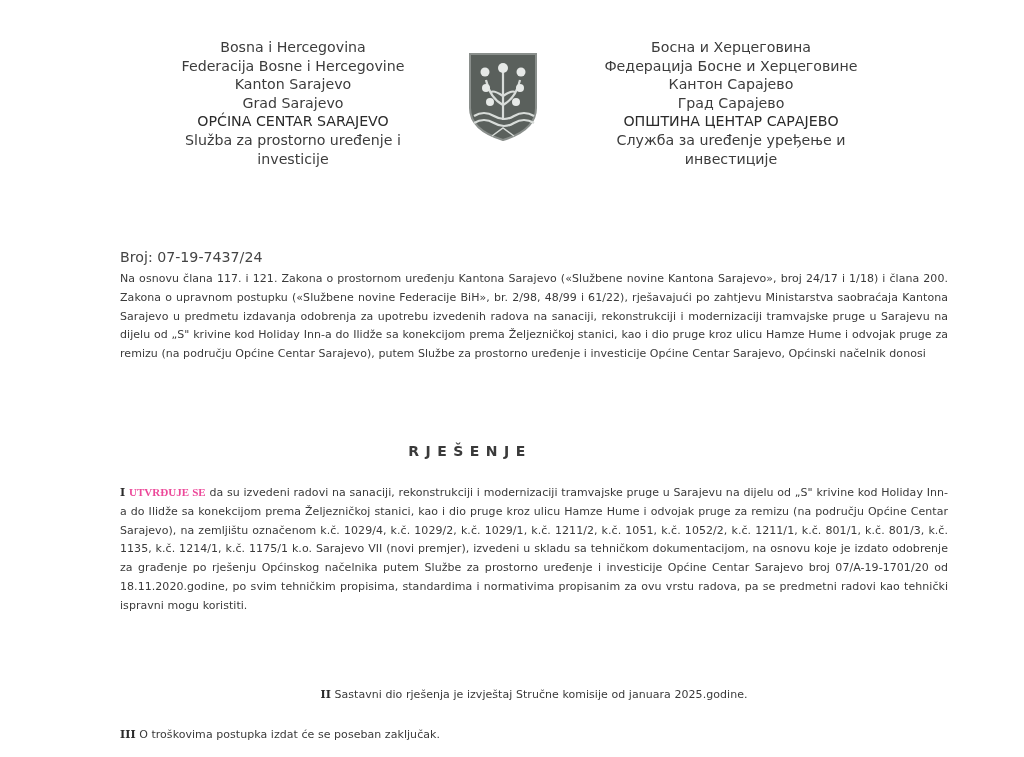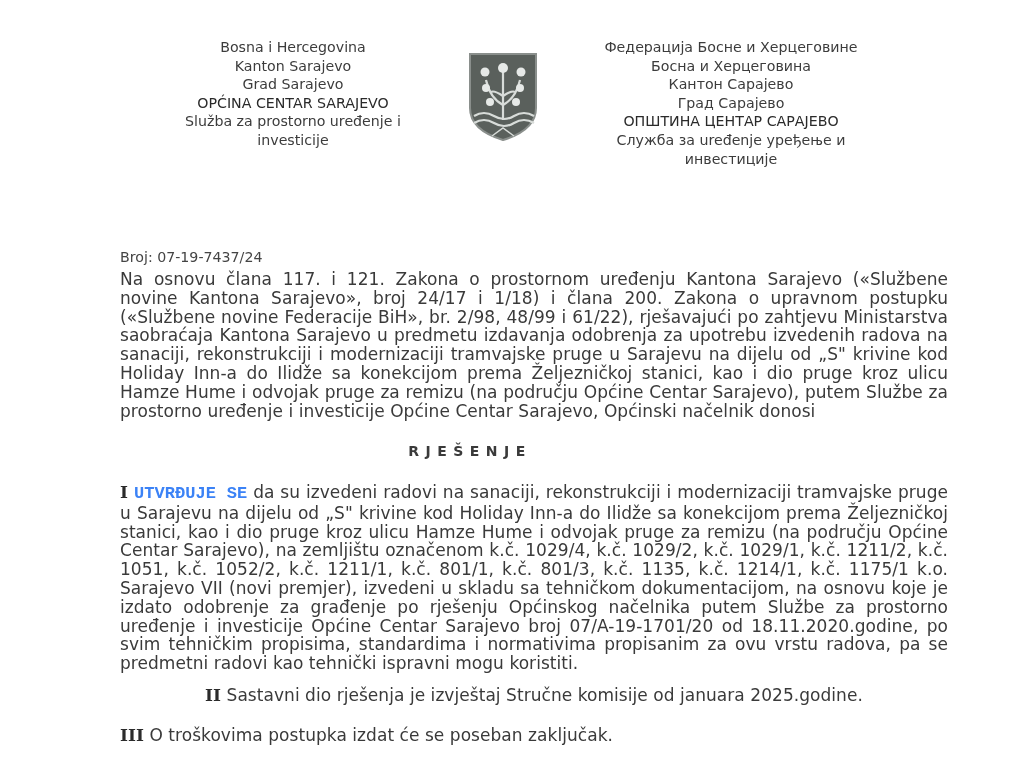--- a/index.html
+++ b/index.html
@@ -5,37 +5,38 @@
   html, body { margin: 0; padding: 0; background: #ffffff; }
   body { width: 1024px; height: 757px; overflow: hidden; position: relative;
          font-family: "DejaVu Sans", sans-serif; color: #3a3a3a; }
   .header { position: absolute; top: 38px; left: 0; width: 908px; height: 150px; }
   .hdr-col { position: absolute; top: 0; text-align: center; font-size: 14.2px; line-height: 18.6px; color: #3c3c3c; }
   .hdr-left { left: 128px; width: 330px; }
   .hdr-right { left: 566px; width: 330px; }
   .hdr-col .bold { font-weight: normal; color: #2a2a2a; }
   .crest { position: absolute; left: 466px; top: 12px; width: 74px; height: 92px; }
   .ref { position: absolute; left: 120px; top: 204px; font-size: 14.2px; line-height: 18.8px; color: #444; margin-top: 44px; }
-  .para { position: absolute; left: 120px; width: 828px; font-size: 17px; line-height: 18.8px;
+  .para { position: absolute; left: 120px; width: 828px; font-size: 11px; line-height: 18.8px;
           text-align: justify; color: #3a3a3a; letter-spacing: 0.05px; }
   .p1 { top: 270px; }
   .title { position: absolute; top: 443px; left: 0; width: 940px; text-align: center;
            font-weight: bold; font-size: 14px; letter-spacing: 6.5px; color: #3a3a3a; }
   .p2 { top: 483px; }
   .p3 { top: 686px; text-align: center; }
   .p4 { top: 726px; text-align: left; }
   .roman { font-family: "DejaVu Serif", serif; font-weight: bold; color: #2b2b2b; }
-  .lead { font-family: Liberation Mono, monospace; font-weight: bold; color: #3b82f6; }
+  .lead { font-family: Liberation Serif, serif; font-weight: bold; color: #ec4899; }
 </style>
 </head>
 <body>
 
 <div class="header">
   <div class="hdr-col hdr-left">
     <div>Bosna i Hercegovina</div>
+    <div>Federacija Bosne i Hercegovine</div>
     <div>Kanton Sarajevo</div>
     <div>Grad Sarajevo</div>
     <div class="bold">OPĆINA CENTAR SARAJEVO</div>
     <div>Služba za prostorno uređenje i</div>
     <div>investicije</div>
   </div>
 
   <div class="crest">
     <svg width="74" height="92" viewBox="0 0 74 92">
       <path d="M4 4 H70 V58 Q70 80 37 90 Q4 80 4 58 Z" fill="#5a605c" stroke="#8a8f8c" stroke-width="2"></path>
@@ -55,22 +56,22 @@
         <circle cx="20" cy="38" r="4"></circle>
         <circle cx="54" cy="38" r="4"></circle>
         <circle cx="24" cy="52" r="4"></circle>
         <circle cx="50" cy="52" r="4"></circle>
       </g>
       <path d="M26 86 L37 78 L48 86" stroke="#d8dcd9" stroke-width="1.5" fill="none"></path>
     </svg>
   </div>
 
   <div class="hdr-col hdr-right">
+    <div>Босна и Херцеговина</div>
     <div>Федерација Босне и Херцеговине</div>
-    <div>Босна и Херцеговина</div>
     <div>Кантон Сарајево</div>
     <div>Град Сарајево</div>
     <div class="bold">ОПШТИНА ЦЕНТАР САРАЈЕВО</div>
     <div>Служба за uređenje уређење и</div>
     <div>инвестиције</div>
   </div>
 </div>
 
 <div class="ref">
   <div>Broj: 07-19-7437/24</div>

